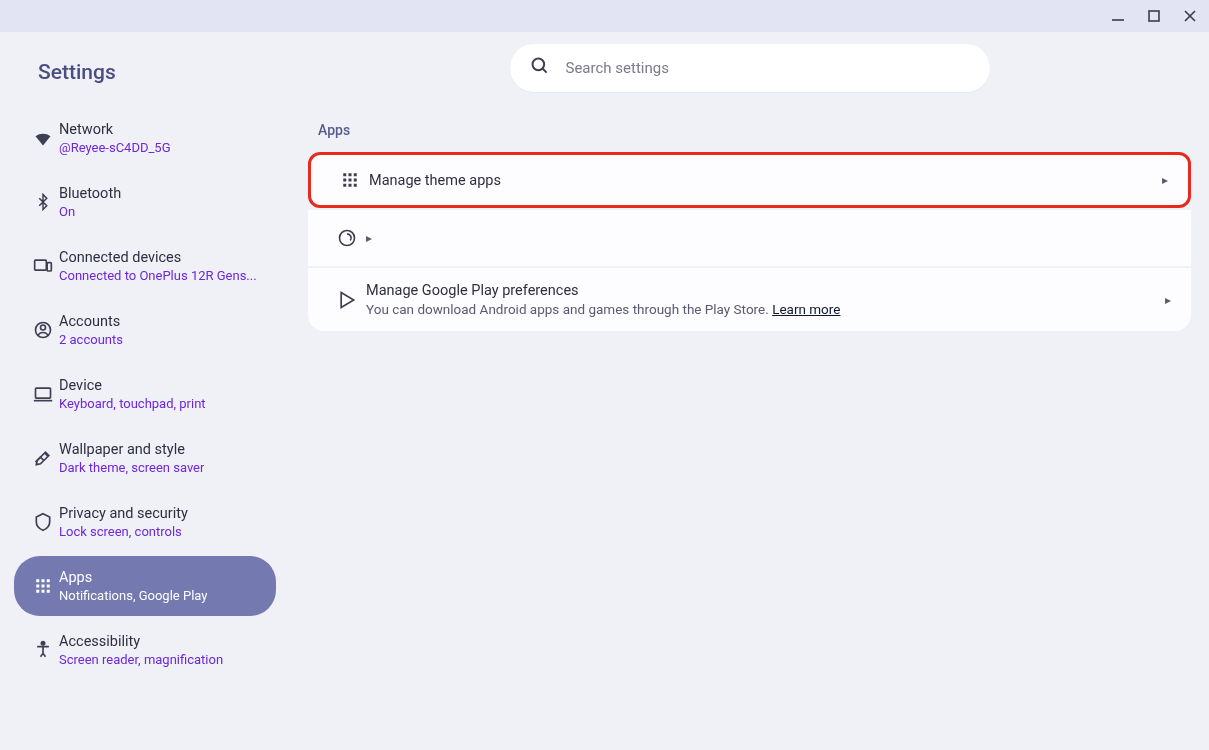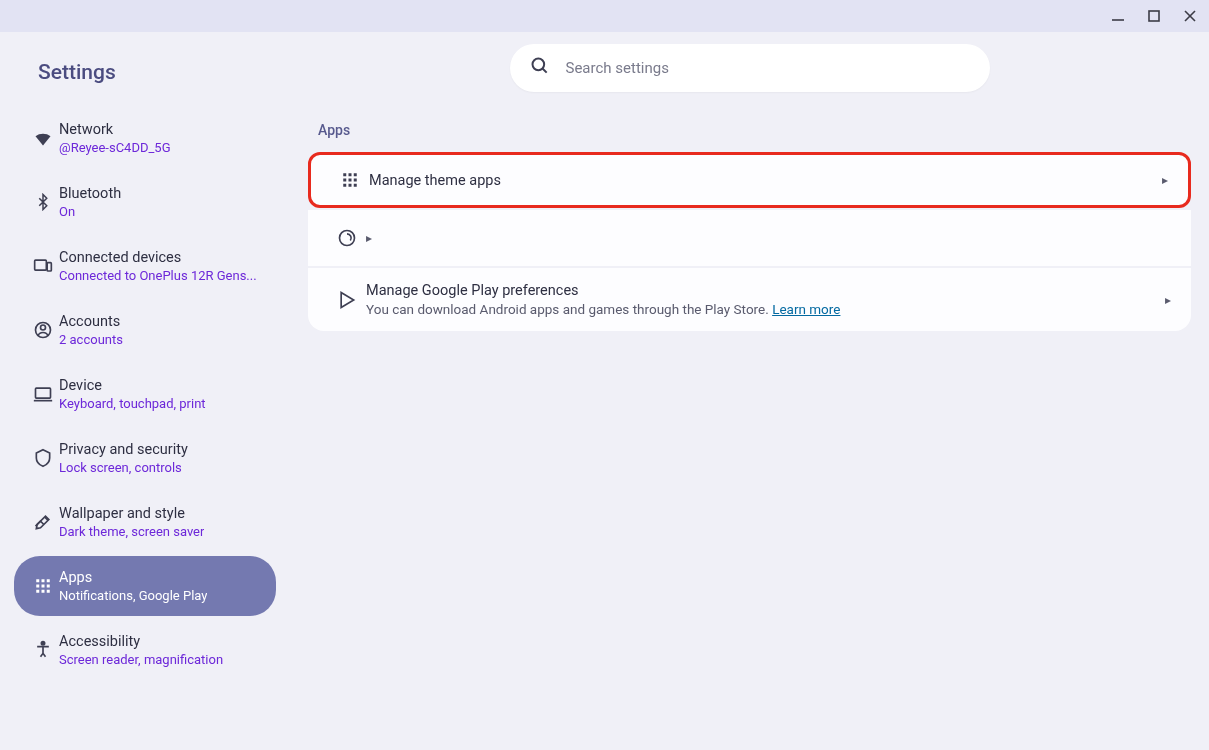--- a/index.html
+++ b/index.html
@@ -163,21 +163,21 @@
     .row-title {
       font-size: 14.5px;
       color: #2e2f42;
     }
     .row-subtitle {
       font-size: 13.5px;
       color: #5a5b6e;
       margin-top: 2px;
     }
     .row-subtitle a {
-      color: #0369a1;
+      color: #0f172a;
       text-decoration: underline;
     }
     .row-chevron {
       color: #5a5b6e;
       font-size: 12px;
     }
   </style>
 </head>
 <body>
 
@@ -264,40 +264,40 @@
       </span>
       <div class="nav-texts">
         <div class="nav-title">Device</div>
         <div class="nav-subtitle">Keyboard, touchpad, print</div>
       </div>
     </div>
 
     <div class="nav-item">
       <span class="nav-icon">
         <svg width="20" height="20" viewBox="0 0 24 24" fill="none" stroke="currentColor" stroke-width="2">
-            <path d="M12 2l8 4v6c0 5-3 8-8 10-5-2-8-5-8-10V6l8-4z"></path>
-          </svg>
-      </span>
-      <div class="nav-texts">
-        <div class="nav-title">Privacy and security</div>
-        <div class="nav-subtitle">Lock screen, controls</div>
-      </div>
-    </div>
-
-    <div class="nav-item">
-      <span class="nav-icon">
-        <svg width="20" height="20" viewBox="0 0 24 24" fill="none" stroke="currentColor" stroke-width="2">
             <path d="M3 17l6-6 4 4"></path>
             <path d="M14 6l4 4"></path>
             <path d="M4 20l5-1 10-10-4-4L5 15l-1 5z"></path>
           </svg>
       </span>
       <div class="nav-texts">
         <div class="nav-title">Wallpaper and style</div>
         <div class="nav-subtitle">Dark theme, screen saver</div>
+      </div>
+    </div>
+
+    <div class="nav-item">
+      <span class="nav-icon">
+        <svg width="20" height="20" viewBox="0 0 24 24" fill="none" stroke="currentColor" stroke-width="2">
+            <path d="M12 2l8 4v6c0 5-3 8-8 10-5-2-8-5-8-10V6l8-4z"></path>
+          </svg>
+      </span>
+      <div class="nav-texts">
+        <div class="nav-title">Privacy and security</div>
+        <div class="nav-subtitle">Lock screen, controls</div>
       </div>
     </div>
 
     <div class="nav-item active">
       <span class="nav-icon">
         <svg width="18" height="18" viewBox="0 0 24 24" fill="currentColor">
             <rect x="3" y="3" width="4" height="4"></rect>
             <rect x="10" y="3" width="4" height="4"></rect>
             <rect x="17" y="3" width="4" height="4"></rect>
             <rect x="3" y="10" width="4" height="4"></rect>

